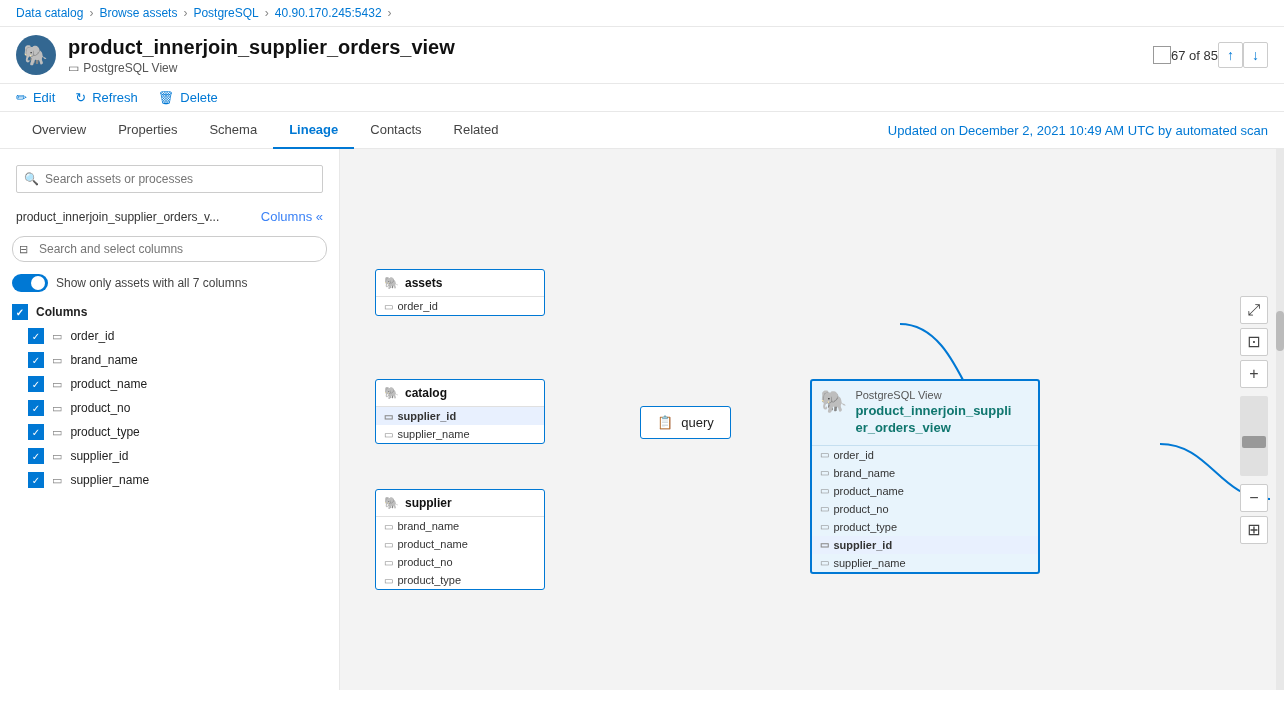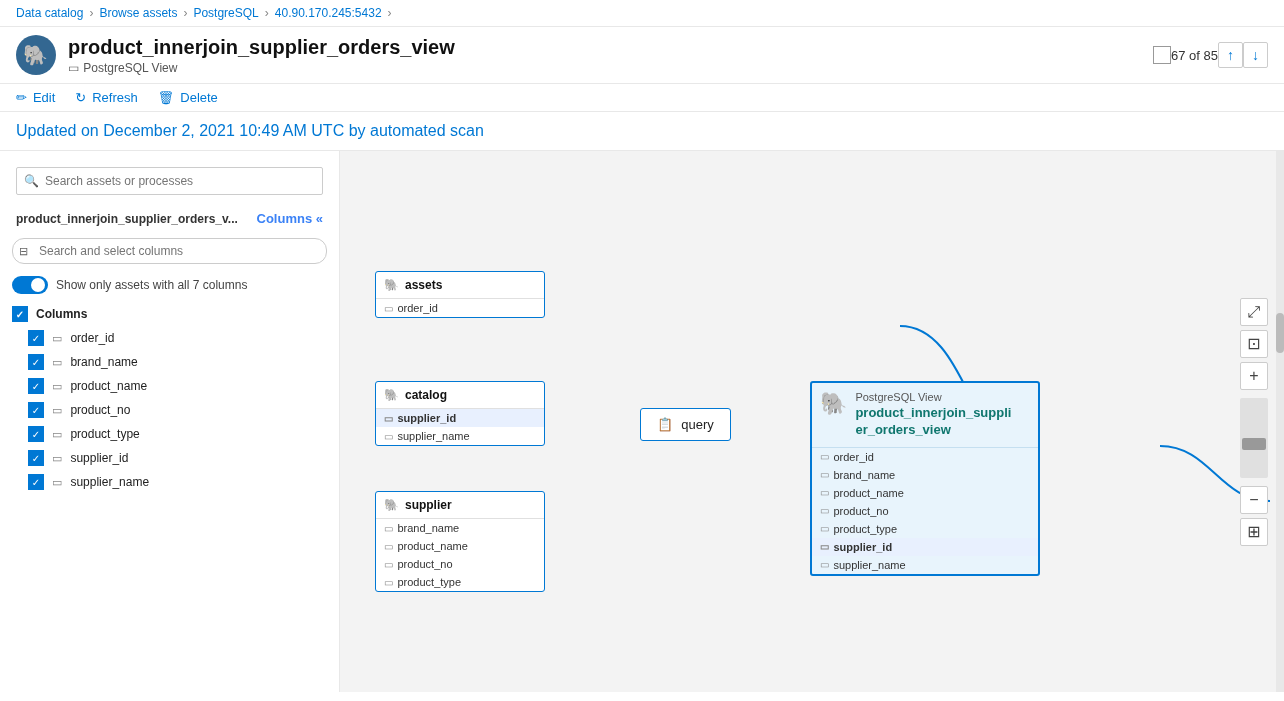--- a/index.html
+++ b/index.html
@@ -50,21 +50,21 @@
       display: flex; align-items: center;
       padding: 0 16px; border-bottom: 1px solid #e8e8e8;
       justify-content: space-between;
     }
     .tabs-left { display: flex; }
     .tab {
       padding: 10px 16px; cursor: pointer; color: #444; font-size: 13px;
       border-bottom: 2px solid transparent; margin-bottom: -1px;
     }
     .tab.active { color: #0078d4; border-bottom: 2px solid #0078d4; font-weight: 600; }
-    .tabs-right { font-size: 16px; color: #555; padding: 10px 0; }
+    .tabs-right { font-size: 13px; color: #555; padding: 10px 0; }
     .tabs-right span { color: #0078d4; }
 
     
     .main { display: flex; height: calc(701px - 160px); }
 
     
     .left-panel {
       width: 340px; min-width: 340px; border-right: 1px solid #e8e8e8;
       overflow-y: auto; background: #fff; padding: 8px 0;
     }
@@ -75,21 +75,21 @@
       width: 100%; padding: 6px 10px 6px 28px;
       border: 1px solid #ccc; border-radius: 2px; font-size: 12px; color: #555;
     }
     .search-assets .search-icon-left {
       position: absolute; left: 8px; top: 50%; transform: translateY(-50%);
       color: #888; font-size: 12px;
     }
 
     .panel-header {
       display: flex; align-items: center; justify-content: space-between;
-      padding: 8px 16px; font-size: 12px; font-weight: 700; color: #333;
+      padding: 8px 16px; font-size: 12px; font-weight: 400; color: #333;
     }
     .panel-header .collapse-link { color: #3b82f6; cursor: pointer; font-size: 13px; display: flex; align-items: center; gap: 2px; }
 
     .col-search { margin: 4px 12px 8px 12px; position: relative; }
     .col-search input {
       width: 100%; padding: 5px 8px 5px 26px;
       border: 1px solid #ccc; border-radius: 12px; font-size: 12px; color: #555;
     }
     .col-search .filter-icon {
       position: absolute; left: 7px; top: 50%; transform: translateY(-50%);
@@ -242,20 +242,28 @@
     <span>↻</span>
     <span>Refresh</span>
   </button>
   <button class="toolbar-btn">
     <span>🗑</span>
     <span>Delete</span>
   </button>
 </div>
 
 <div class="tabs">
+  <div class="tabs-left">
+    <div class="tab">Overview</div>
+    <div class="tab">Properties</div>
+    <div class="tab">Schema</div>
+    <div class="tab active">Lineage</div>
+    <div class="tab">Contacts</div>
+    <div class="tab">Related</div>
+  </div>
   <div class="tabs-right">
     <span>Updated on December 2, 2021 10:49 AM UTC by</span>
     <span style="color:#0078d4;cursor:pointer;">automated scan</span>
   </div>
 </div>
 
 <div class="main">
 
   <div class="left-panel">
 

